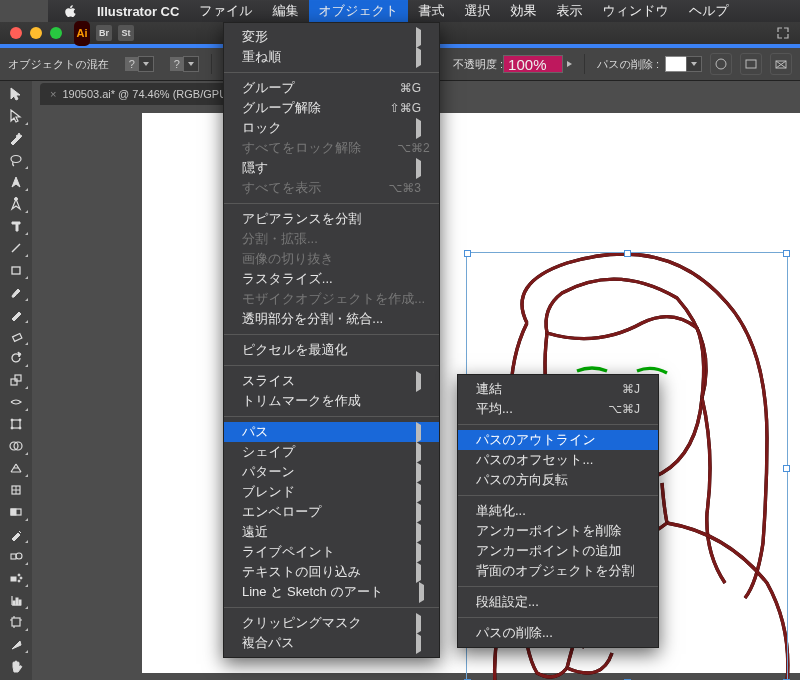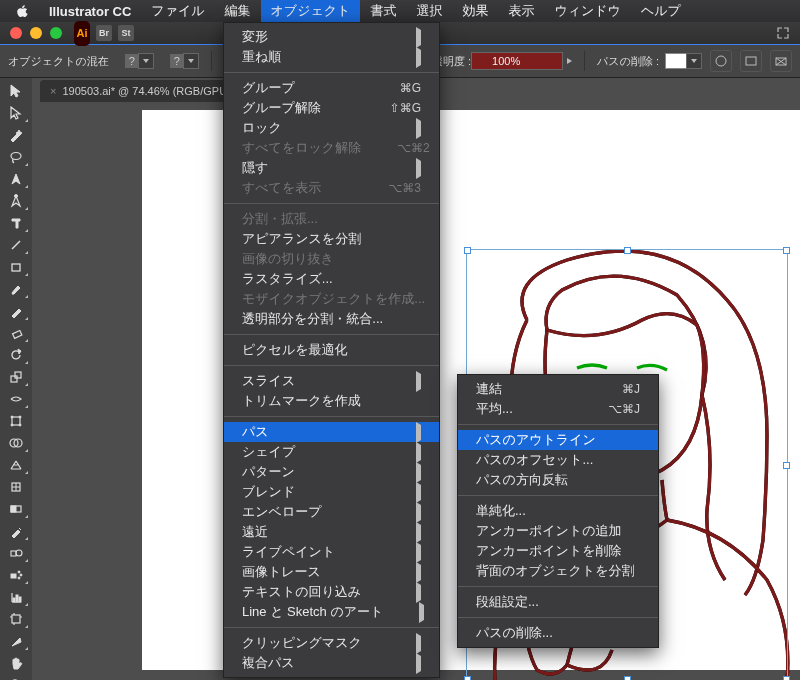--- a/index.html
+++ b/index.html
@@ -1,43 +1,43 @@
 <!DOCTYPE html>
 <html><head>
 <meta charset="utf-8">
 <style>
   html,body{margin:0;padding:0;width:800px;height:680px;background:#4d4d4d;
     font-family:-apple-system,"Helvetica Neue",Arial,sans-serif;overflow:hidden;}
   
   .menubar{height:22px;background:linear-gradient(#3a3a3c,#2f2f31);display:flex;
-    align-items:center;color:#eee;font-size:13px;padding:0 6px;}
+    align-items:center;color:#eee;font-size:13px;padding:0 6px;margin-left:48px;}
   .menubar svg{fill:#eee;height:13px;}
   .menubar .ml{padding:0 10px;display:flex;align-items:center;height:100%;box-sizing:border-box;}
   .menubar .ml.app{font-weight:600;}
   .menubar .ml.open{background:#1968d9;}
   
   .window{position:relative;}
   .titlebar{height:22px;background:linear-gradient(#3a3a3a,#303030);display:flex;align-items:center;}
   .traffic{display:flex;gap:8px;padding-left:10px;}
   .traffic span{width:12px;height:12px;border-radius:50%;display:inline-block;}
   .red{background:#ff5f57;} .yel{background:#febc2e;} .grn{background:#28c840;}
   .titlebar .aicon{width:16px;height:25px;background:#330000;border-radius:5px;margin-left:12px;
     display:flex;align-items:center;justify-content:center;color:#ff9a00;font-size:11px;font-weight:700;}
   .panel{height:16px;width:16px;margin-left:6px;background:#555;display:flex;align-items:center;
     justify-content:center;color:#ddd;font-size:9px;font-weight:700;border-radius:2px;}
   .ex{margin-left:auto;margin-right:10px;width:14px;height:14px;}
   
   .controlbar{height:32px;background:#454545;display:flex;align-items:center;
-    color:#ddd;font-size:11px;padding:0 8px;border-top:1px solid #3b82f6;border-bottom:1px solid #222;}
+    color:#ddd;font-size:11px;padding:0 8px;border-top:4px solid #3b82f6;border-bottom:1px solid #222;}
   .cb-swatch{width:20px;height:14px;background:#fff;border:1px solid #888;margin-left:6px;}
   .cb-dd{width:14px;height:14px;margin-left:-1px;background:#3a3a3a;border:1px solid #666;
     display:flex;align-items:center;justify-content:center;}
   .cb-sep{width:1px;height:20px;background:#333;margin:0 12px;}
   .cb-label{white-space:nowrap;}
-  .cb-input{background:#7f1d1d;border:1px solid #666;color:#eee;height:16px;width:50px;font-size:11px;padding:0 20px;}
+  .cb-input{background:#be185d;border:1px solid #666;color:#eee;height:16px;width:50px;font-size:15px;padding:0 4px;}
   .chev{width:0;height:0;border-left:3px solid transparent;border-right:3px solid transparent;
     border-top:4px solid #bbb;}
   .chev-r{width:0;height:0;border-top:3px solid transparent;border-bottom:3px solid transparent;
     border-left:5px solid #bbb;}
   .cb-iconbtn{width:20px;height:20px;margin-left:8px;border:1px solid #555;border-radius:3px;
     display:flex;align-items:center;justify-content:center;}
   
   .workspace{display:flex;height:626px;}
   .toolbar{width:32px;background:#414141;display:flex;flex-direction:column;align-items:center;
     padding-top:2px;}
@@ -420,26 +420,26 @@
     </div>
     <div class="row">
       <span>隠す</span>
       <span class="arr"><span class="chev-r"></span></span>
     </div>
     <div class="row disabled">
       <span>すべてを表示</span>
       <span class="short">⌥⌘3</span>
     </div>
     <div class="sep"></div>
+    <div class="row">
+      <span>アピアランスを分割</span>
+    </div>
     <div class="row disabled">
       <span>分割・拡張...</span>
     </div>
-    <div class="row">
-      <span>アピアランスを分割</span>
-    </div>
     <div class="row disabled">
       <span>画像の切り抜き</span>
     </div>
     <div class="row">
       <span>ラスタライズ...</span>
     </div>
     <div class="row disabled">
       <span>モザイクオブジェクトを作成...</span>
     </div>
     <div class="row">
@@ -480,24 +480,20 @@
     </div>
     <div class="row">
       <span>遠近</span>
       <span class="arr"><span class="chev-r"></span></span>
     </div>
     <div class="row">
       <span>ライブペイント</span>
       <span class="arr"><span class="chev-r"></span></span>
     </div>
     <div class="row">
-      <span>画像トレース</span>
-      <span class="arr"><span class="chev-r"></span></span>
-    </div>
-    <div class="row">
       <span>テキストの回り込み</span>
       <span class="arr"><span class="chev-r"></span></span>
     </div>
     <div class="row">
       <span>Line と Sketch のアート</span>
       <span class="arr"><span class="chev-r"></span></span>
     </div>
     <div class="sep"></div>
     <div class="row">
       <span>クリッピングマスク</span>
@@ -526,26 +522,26 @@
       <span>パスのオフセット...</span>
     </div>
     <div class="row">
       <span>パスの方向反転</span>
     </div>
     <div class="sep"></div>
     <div class="row">
       <span>単純化...</span>
     </div>
     <div class="row">
+      <span>アンカーポイントを削除</span>
+    </div>
+    <div class="row">
       <span>アンカーポイントの追加</span>
     </div>
     <div class="row">
-      <span>アンカーポイントを削除</span>
-    </div>
-    <div class="row">
       <span>背面のオブジェクトを分割</span>
     </div>
     <div class="sep"></div>
     <div class="row">
       <span>段組設定...</span>
     </div>
     <div class="sep"></div>
     <div class="row">
       <span>パスの削除...</span>
     </div>

